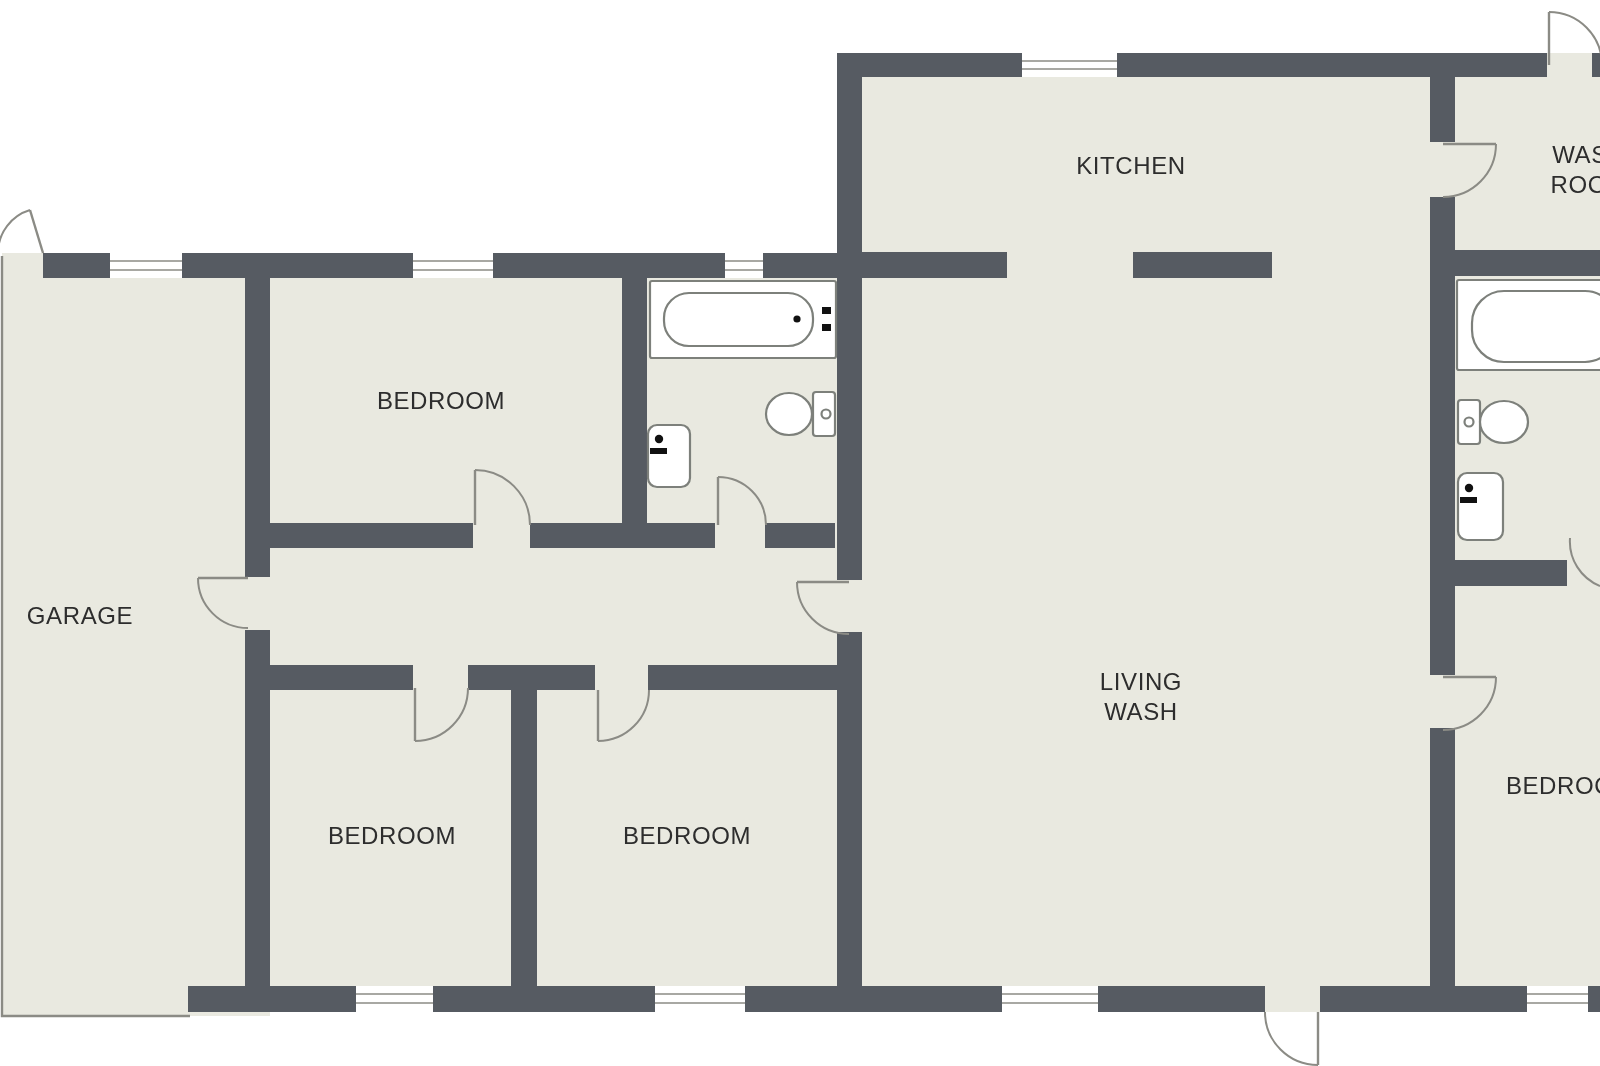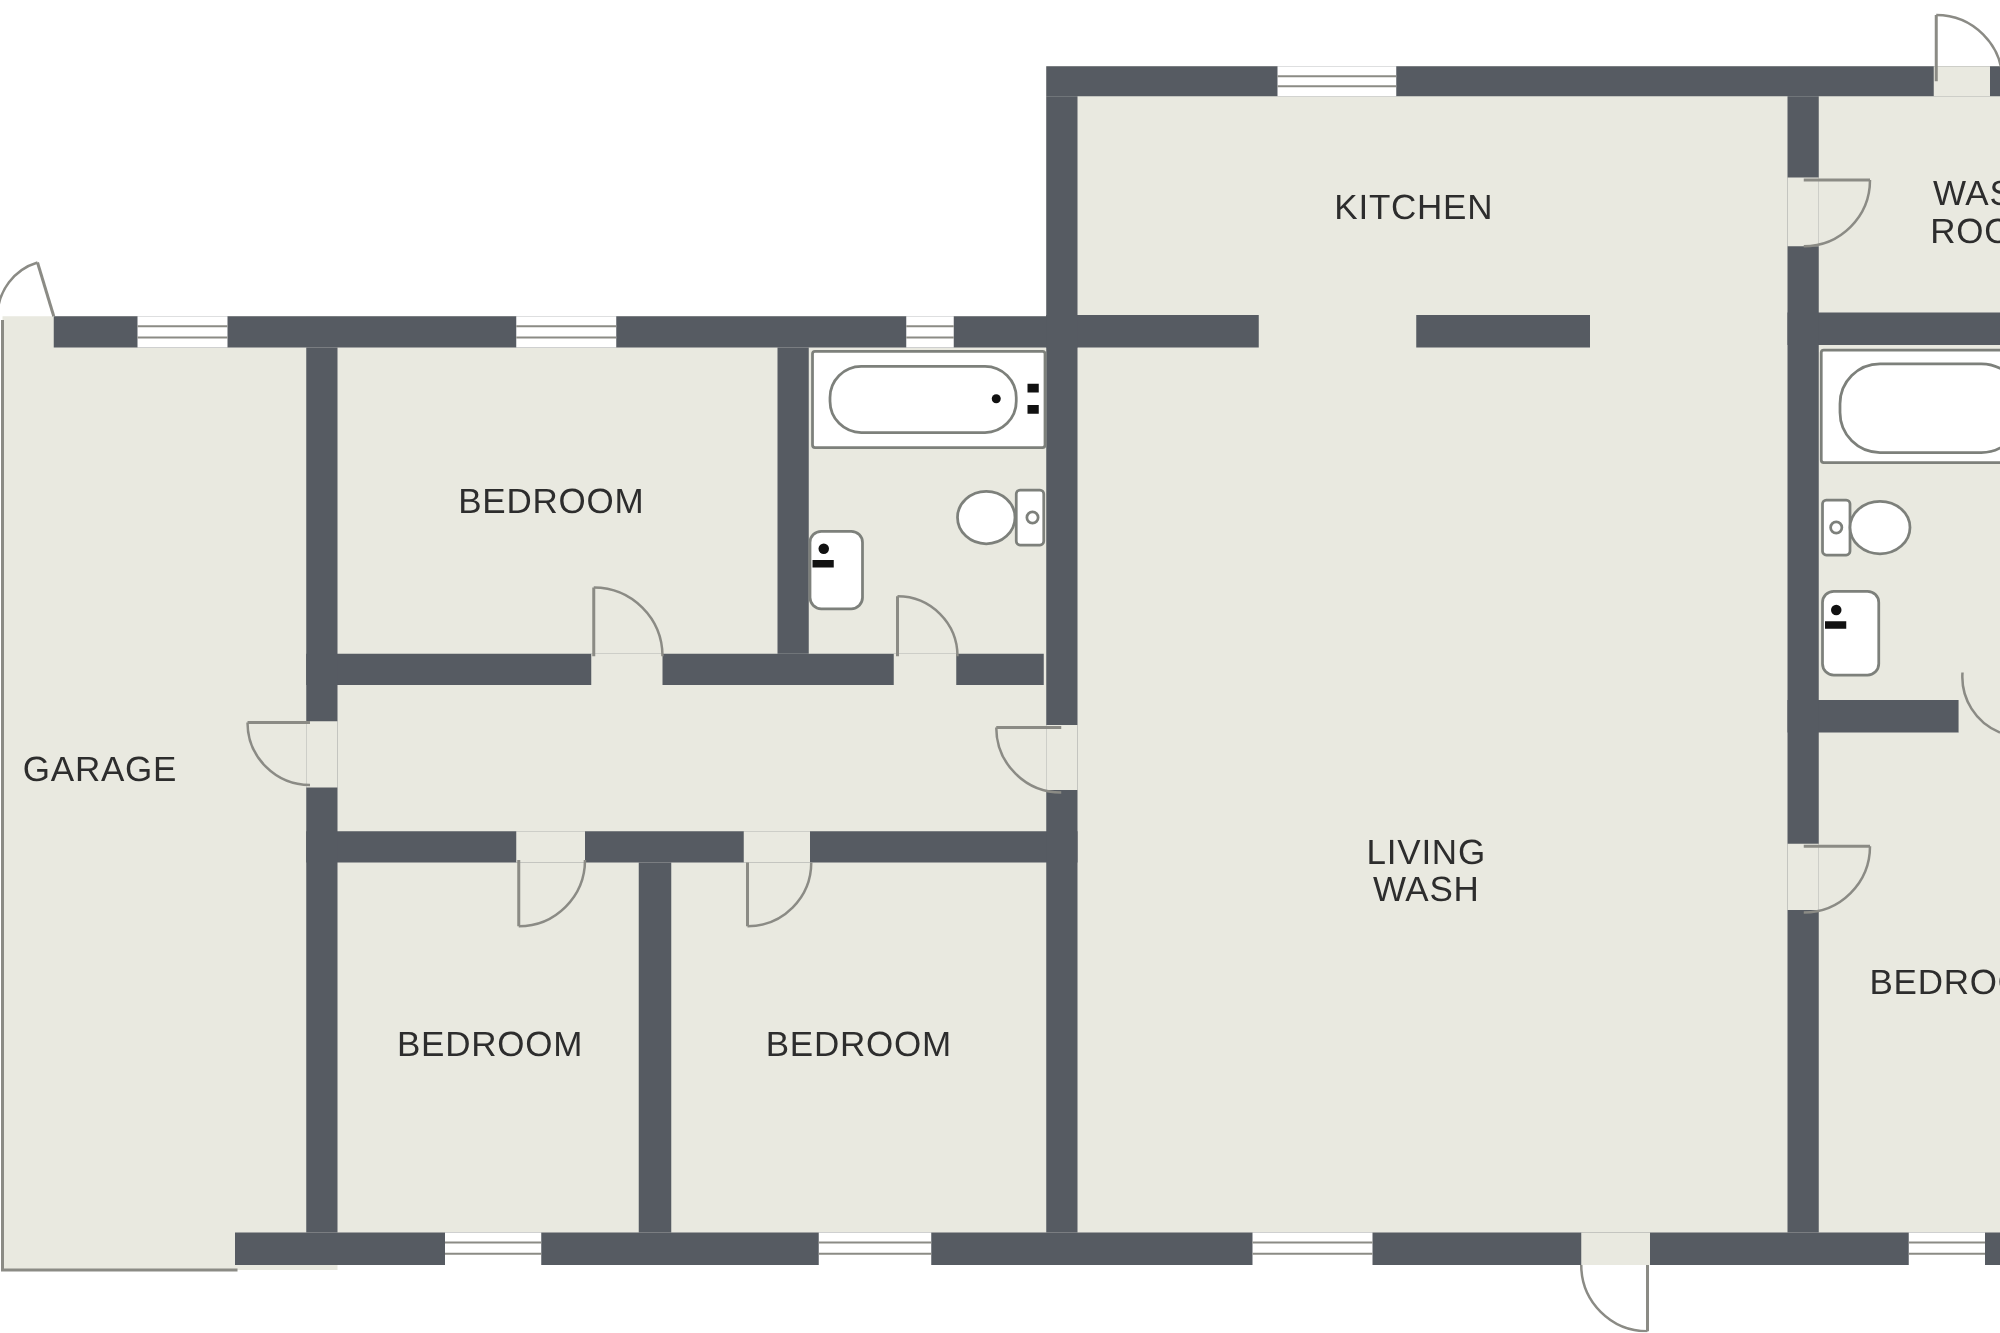--- a/index.html
+++ b/index.html
@@ -17,21 +17,21 @@
   .gap-floor{fill:var(--floor);}
   .win{fill:#ffffff;}
   .winline{stroke:var(--line);stroke-width:1.6;}
   .thinline{stroke:var(--line);stroke-width:2.4;fill:none;}
   .arc{stroke:var(--line);stroke-width:2;fill:none;}
   .leaf{stroke:var(--line);stroke-width:2.4;fill:none;}
   .fx{fill:#ffffff;stroke:var(--fixture);stroke-width:2.2;}
   .fxdark{fill:#111111;stroke:none;}
   .room-label{
     position:absolute;transform:translate(-50%,-50%);
-    color:var(--text);font-size:28px;line-height:30px;letter-spacing:.6px;
+    color:var(--text);font-size:24px;line-height:30px;letter-spacing:.6px;
     white-space:pre-line;text-align:center;z-index:2;
   }
 </style>
 </head>
 <body>
 
 <div class="stage">
 
   <svg class="plan-svg" width="1600" height="1066" viewBox="0 0 1600 1066">
 

